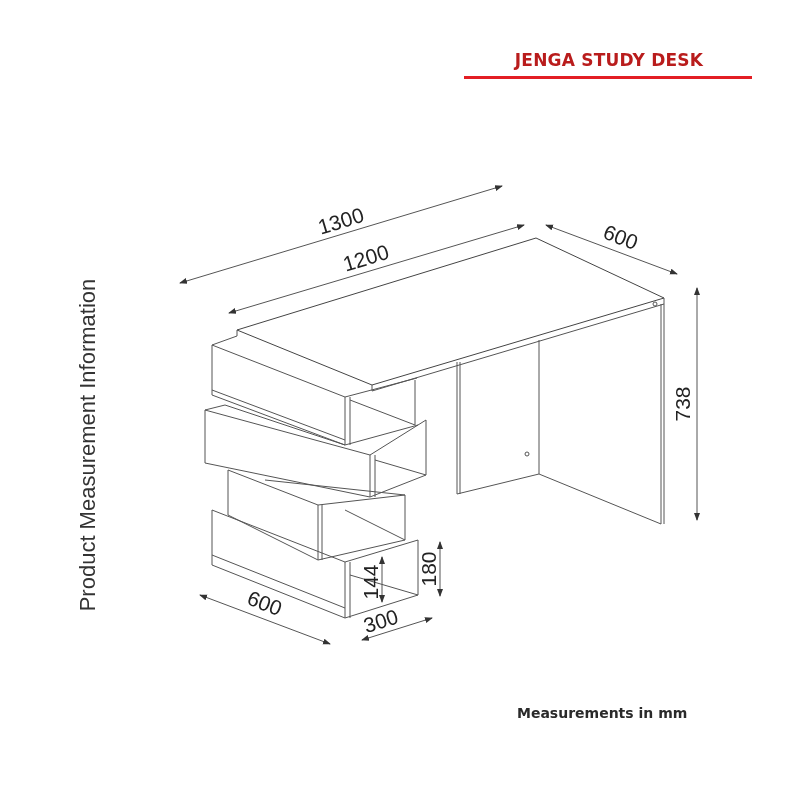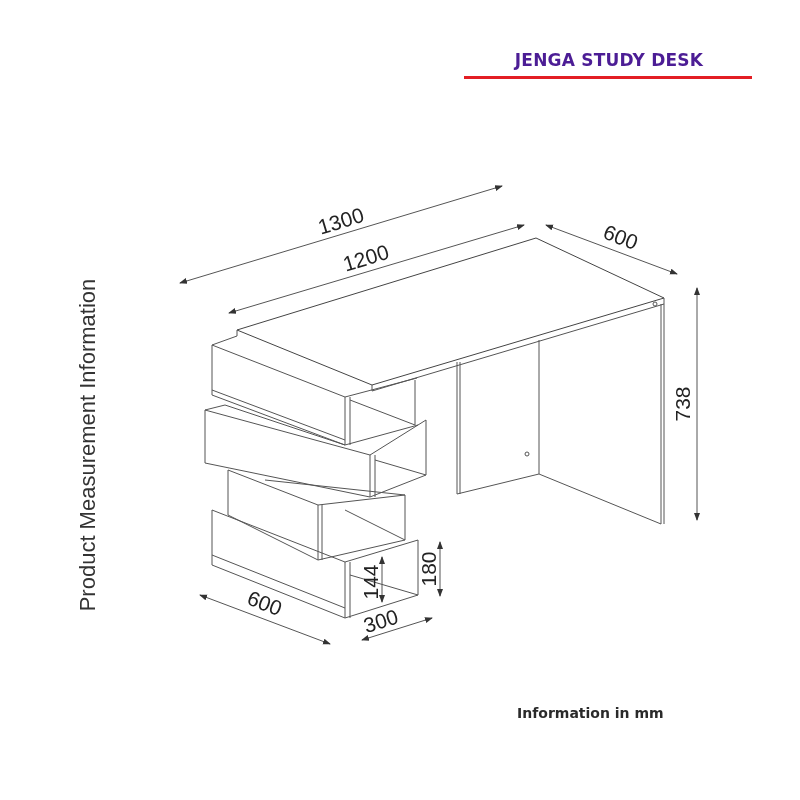--- a/index.html
+++ b/index.html
@@ -1,30 +1,30 @@
 <!DOCTYPE html>
 <html><head>
 <meta charset="utf-8">
 <style>
   html, body { margin:0; padding:0; background:#ffffff; }
   body { width:800px; height:800px; position:relative; overflow:hidden; font-family:"Liberation Sans", sans-serif; }
-  .title { position:absolute; left:466px; top:50px; width:286px; text-align:center; font-family:"DejaVu Sans", sans-serif; font-weight:bold; font-size:17px; color:#4c1d95; letter-spacing:0.2px; }
+  .title { position:absolute; left:466px; top:50px; width:286px; text-align:center; font-family:"DejaVu Sans", sans-serif; font-weight:bold; font-size:17px; color:#b91c1c; letter-spacing:0.2px; }
   .title-rule { position:absolute; left:464px; top:76px; width:288px; height:3px; background:#e31e24; }
   .vlabel { position:absolute; left:-122px; top:432px; width:420px; text-align:center; font-size:22px; color:#333; transform:rotate(-90deg); transform-origin:center center; white-space:nowrap; }
   .footer { position:absolute; left:517px; top:705px; font-family:"DejaVu Sans", sans-serif; font-weight:bold; font-size:14px; color:#2a2a2a; }
   svg.drawing { position:absolute; left:0; top:0; }
   .dim { font-family:"Liberation Sans", sans-serif; font-size:21px; fill:#222; }
 </style>
 </head>
 <body>
 
 <div class="title">JENGA STUDY DESK</div>
 <div class="title-rule"></div>
 <div class="vlabel">Product Measurement Information</div>
-<div class="footer">Information in mm</div>
+<div class="footer">Measurements in mm</div>
 
 <svg class="drawing" width="800" height="800" viewBox="0 0 800 800">
   <defs>
     <marker id="arr" markerWidth="8" markerHeight="8" refX="7" refY="4" orient="auto-start-reverse" markerUnits="userSpaceOnUse">
       <path d="M0,1 L8,4 L0,7 Z" fill="#333"></path>
     </marker>
   </defs>
   <g stroke="#555" stroke-width="1" fill="none">
 
     <line x1="180" y1="283" x2="502" y2="186" marker-start="url(#arr)" marker-end="url(#arr)"></line>

